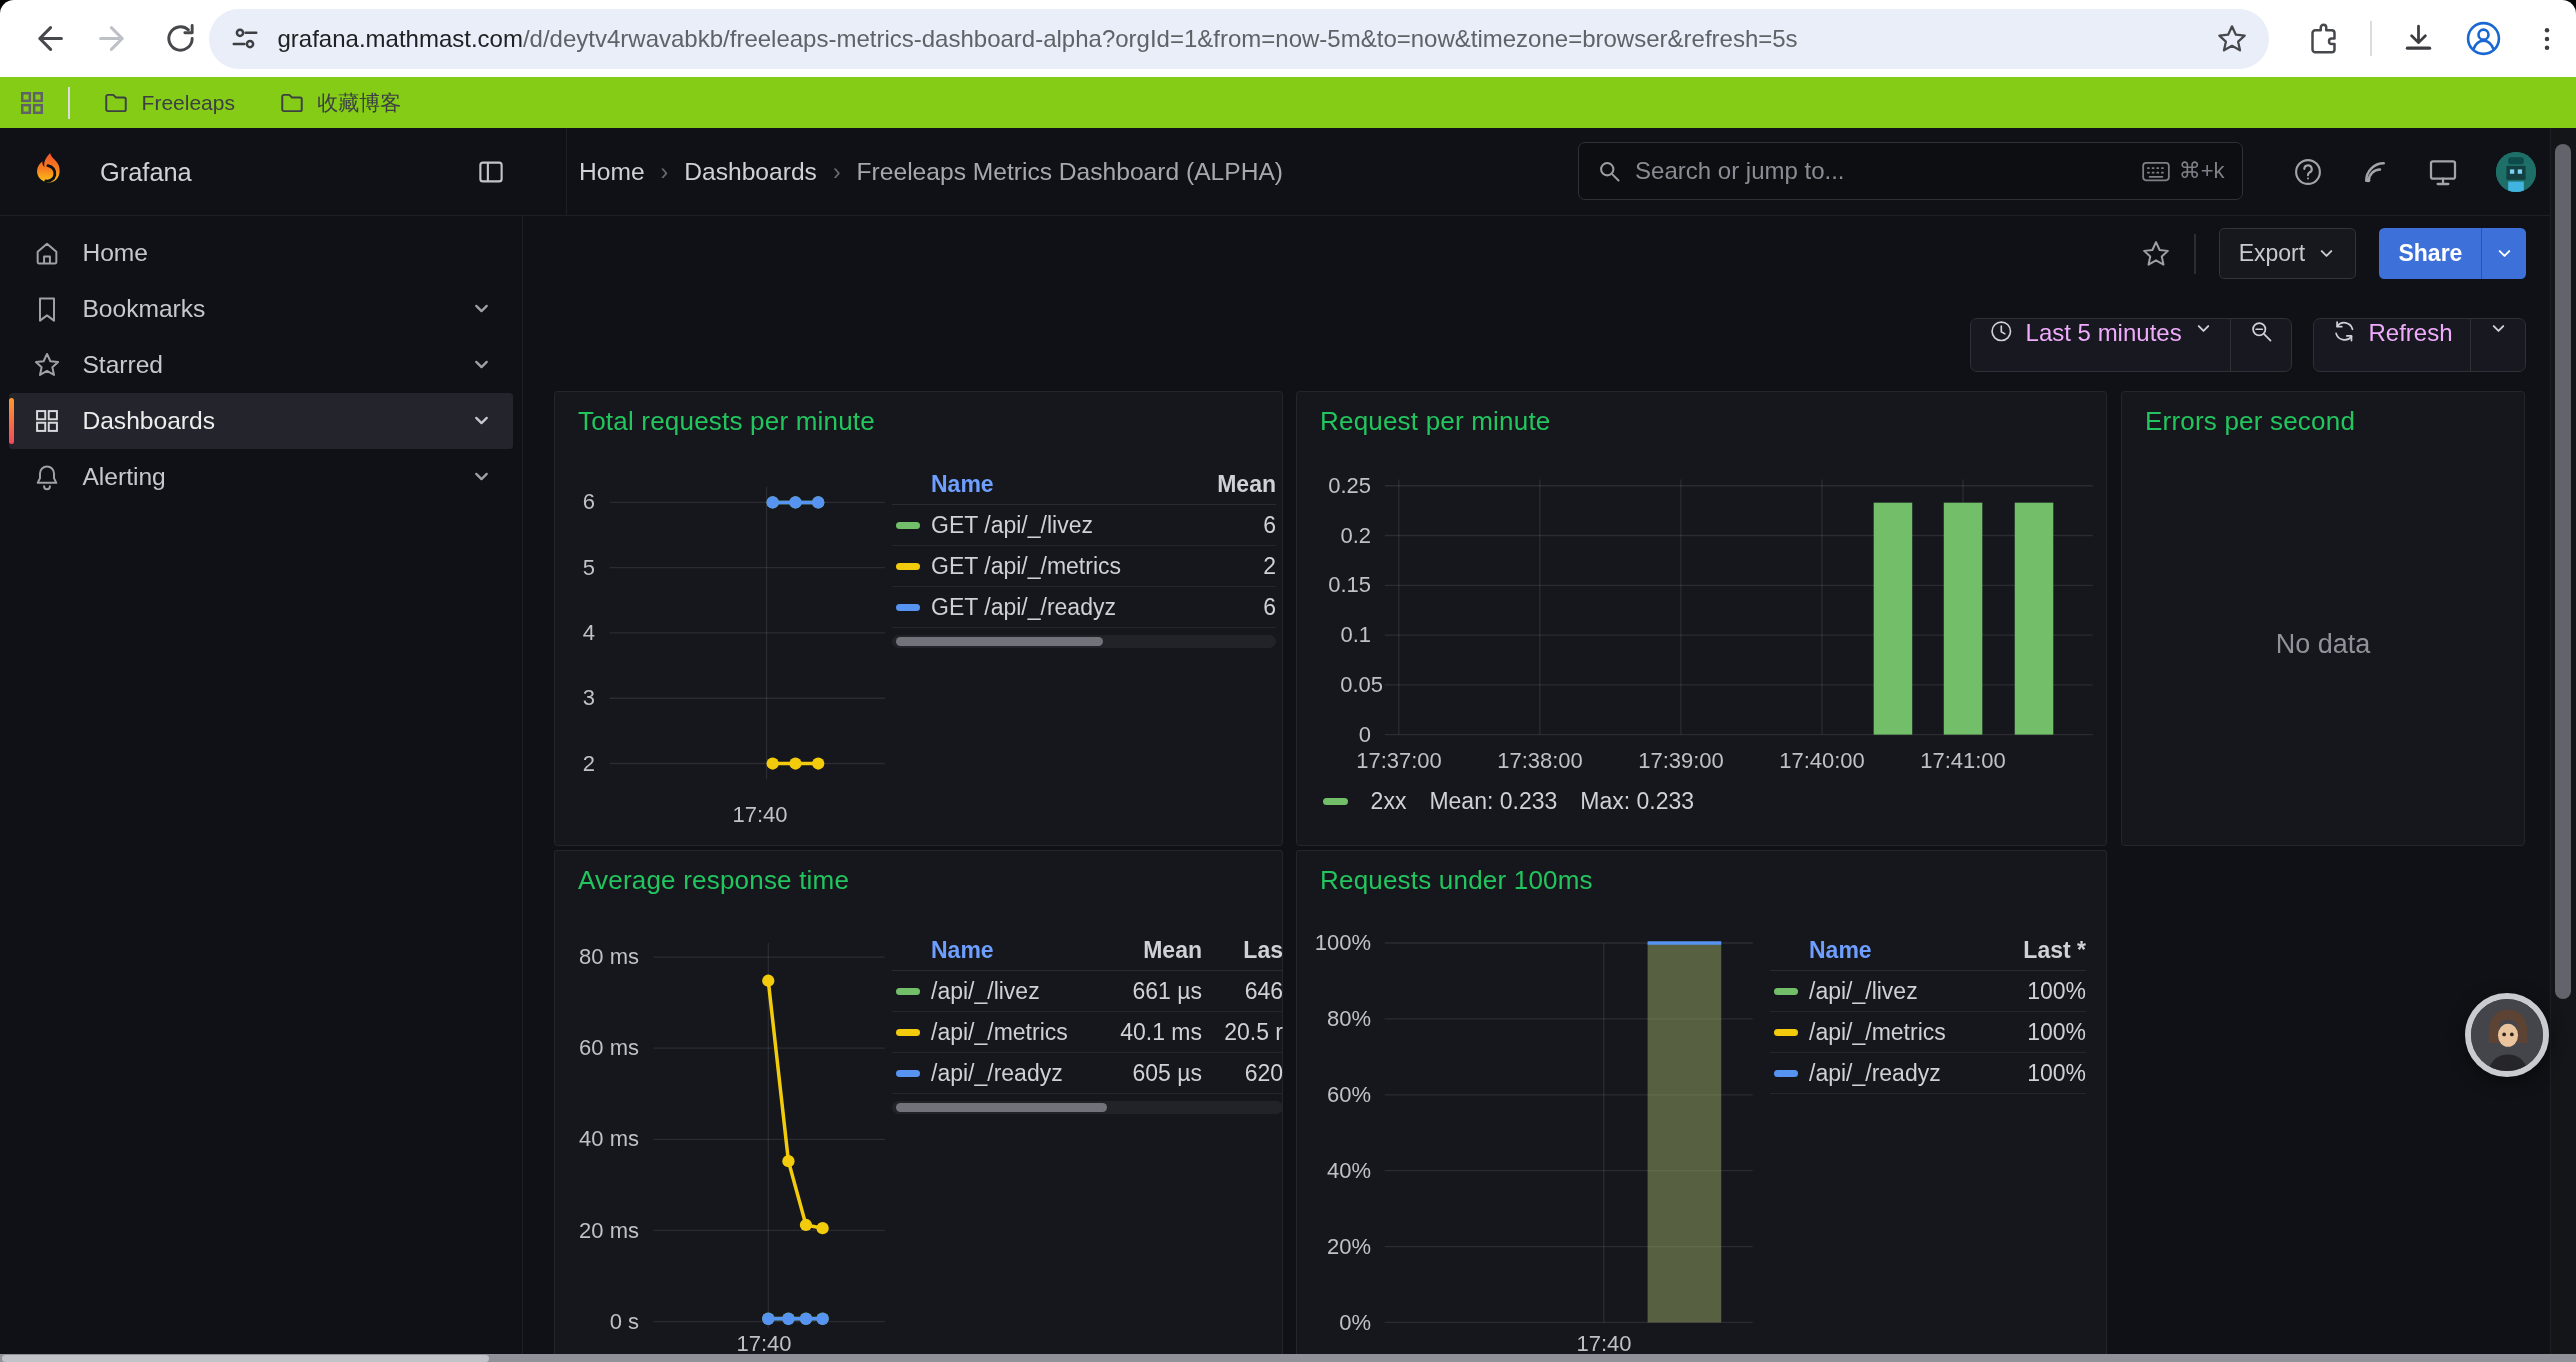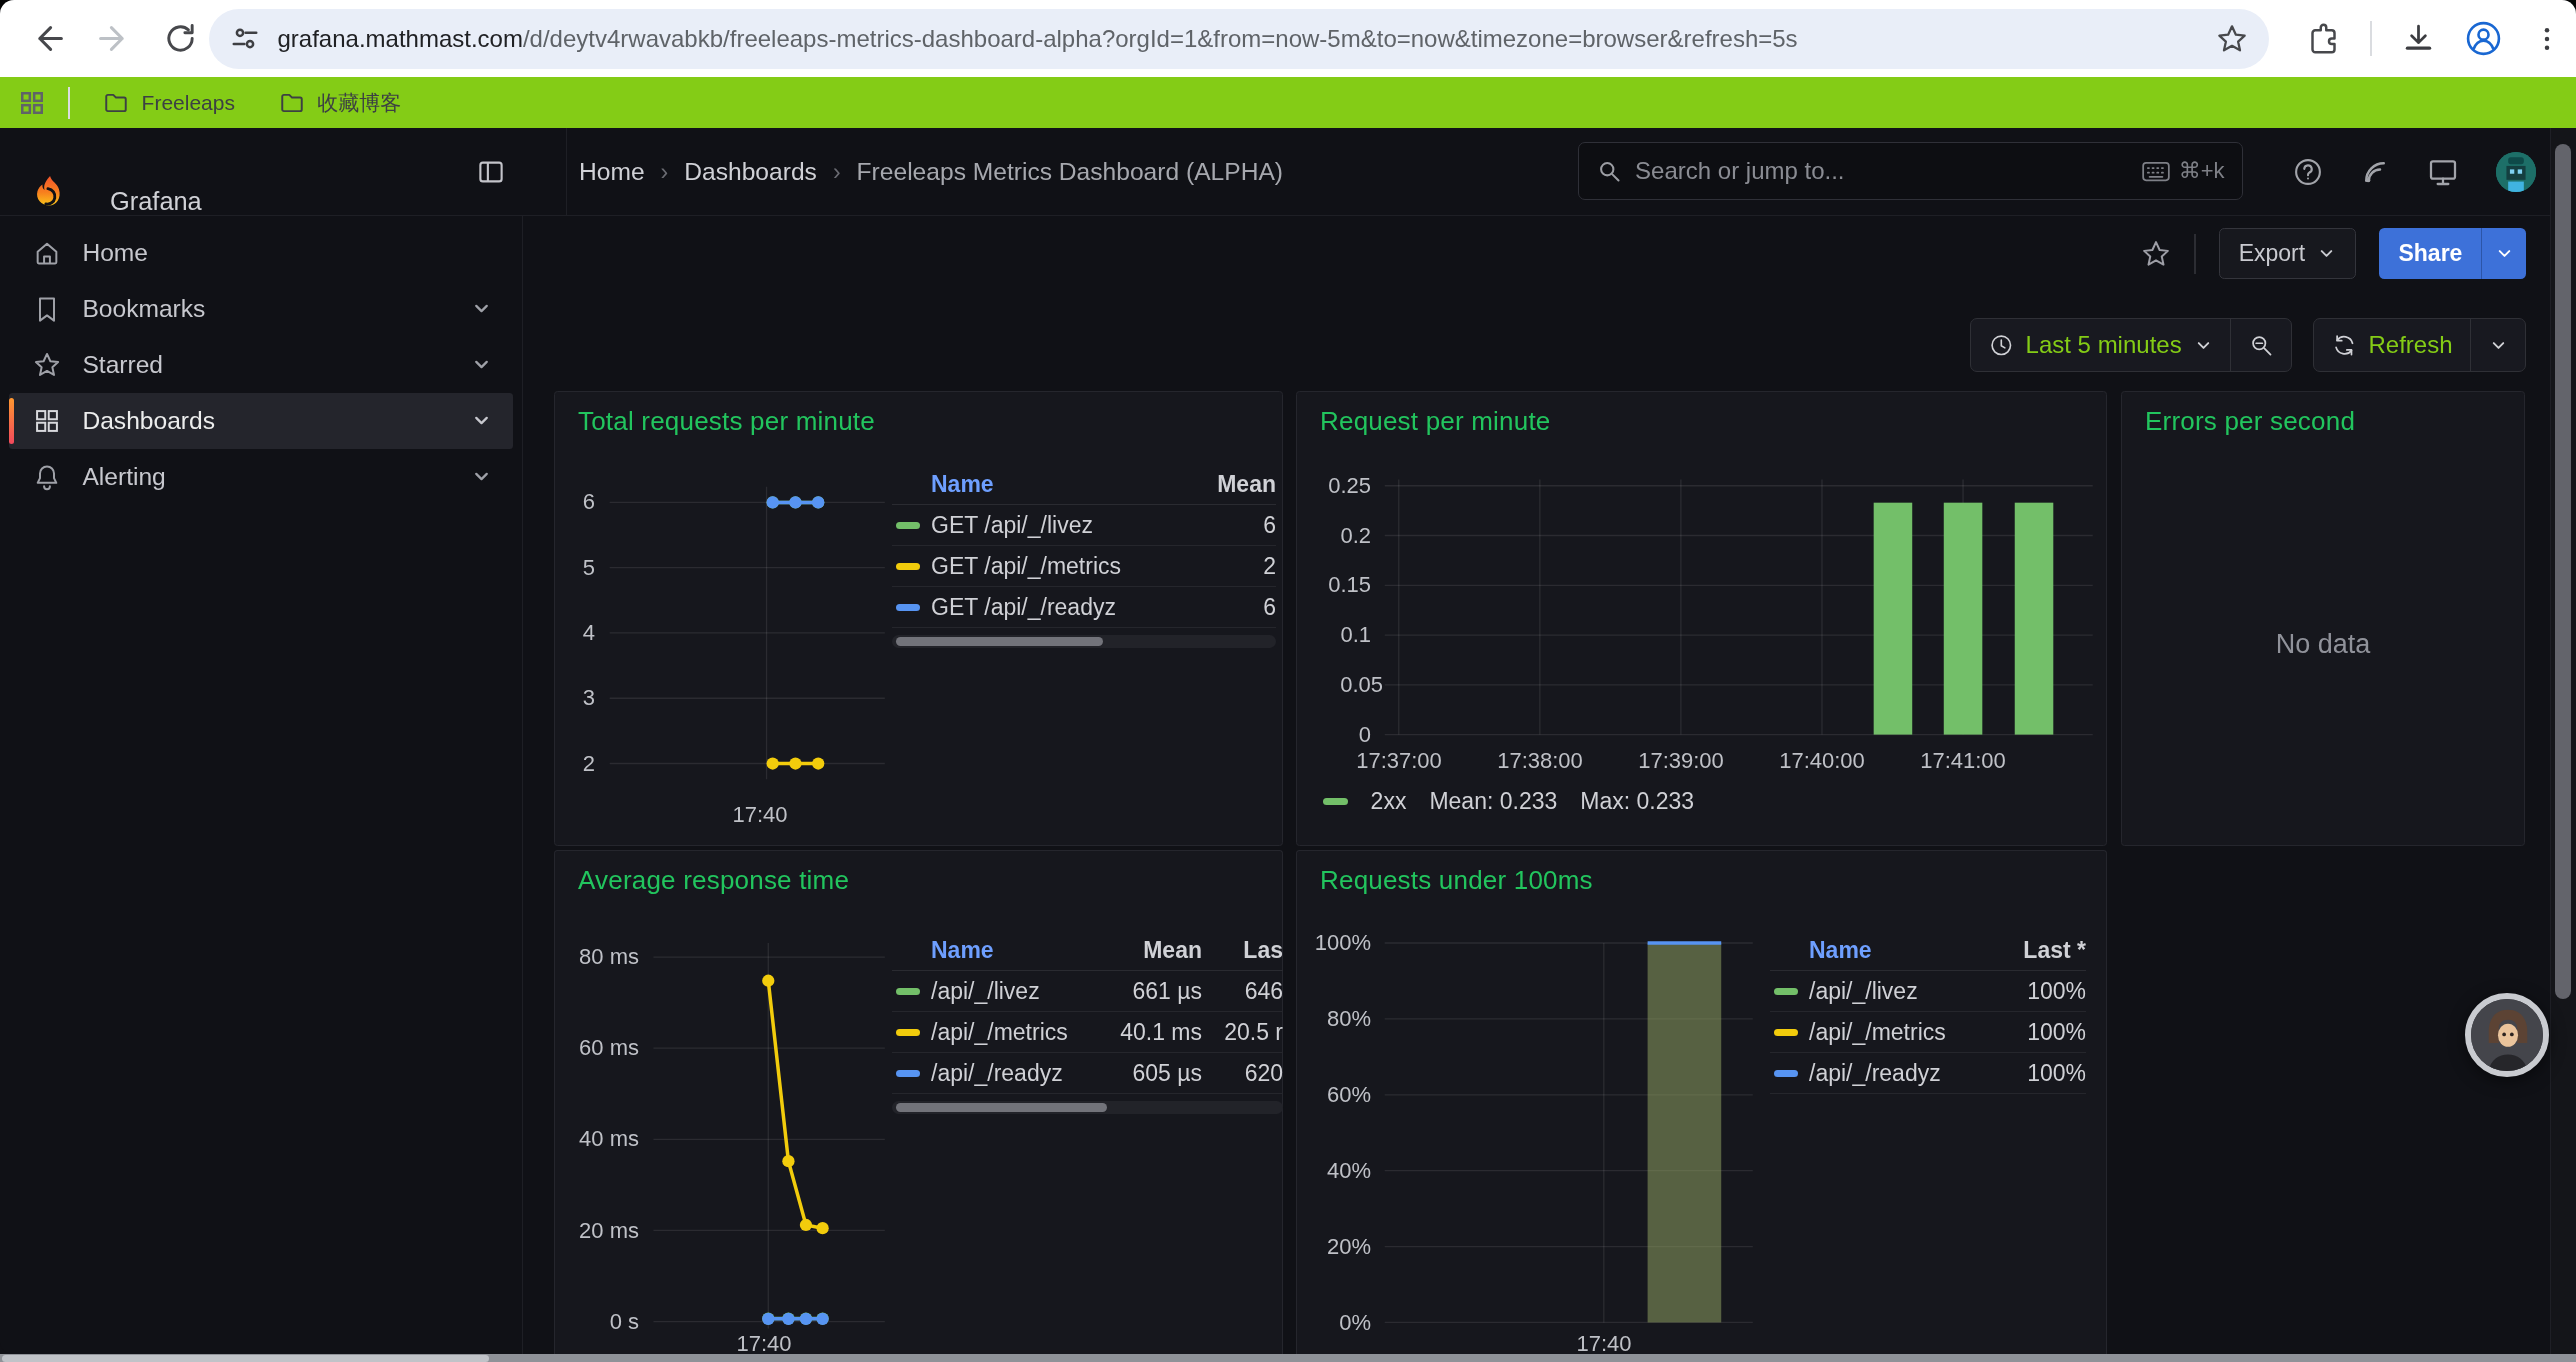--- a/index.html
+++ b/index.html
@@ -15,21 +15,21 @@
   .url-text b { color:#202124; font-weight:400; }
   .b-right { position:absolute; right:14px; top:0; height:77px; display:flex; align-items:center; gap:30px; }
   .vdiv { width:1.8px; height:35px; background:#dadce0; }
   .bookmarks { position:absolute; top:77px; left:0; right:0; height:51px; background:#84cc16; display:flex; align-items:center; padding-left:19px; gap:23px; }
   .bm-item { display:flex; align-items:center; gap:12.3px; font-size:21px; color:#3c4043; padding:5.3px 10.5px; border-radius:12.3px; }
   .bm-div { width:1.8px; height:32px; background:#dadce0; }
 
   
   .grafana { position:absolute; top:128px; left:0; right:0; bottom:8.8px; background:#101116; border-bottom-left-radius:12.3px; overflow:hidden; }
   .gf-header { position:absolute; top:0; left:0; right:0; height:88px; background:#101116; border-bottom:0.9px solid #1e1f25; }
-  .gf-logo-wrap { position:absolute; left:0; top:0; width:567px; height:88px; border-right:0.9px solid #1e1f25; display:flex; align-items:flex-end; padding-left:28px; gap:40px; }
+  .gf-logo-wrap { position:absolute; left:0; top:0; width:567px; height:88px; border-right:0.9px solid #1e1f25; display:flex; align-items:center; padding-left:28px; gap:30px; }
   .gf-brand { font-size:25.4px; color:#d0d1d6; }
   .gf-toggle { position:absolute; left:472px; top:25.4px; width:37px; height:37px; display:flex; align-items:center; justify-content:center; }
   .crumbs { position:absolute; left:579px; top:0; height:88px; display:flex; align-items:center; gap:16px; font-size:24.6px; }
   .crumb { color:#d0d1d6; cursor:pointer; }
   .crumb.current { color:#a6a8ae; }
   .crumb-sep { color:#6a6b72; font-size:23px; }
   .gf-search { position:absolute; left:1578px; top:14px; width:665px; height:58px; background:#0d0e12; border:0.9px solid #2f3038; border-radius:7px; display:flex; align-items:center; padding:0 17.5px; gap:14px; }
   .gf-search .ph { font-size:24px; color:#8a8c93; flex:1; }
   .kbd-hint { display:flex; align-items:center; gap:8.8px; color:#7e8087; font-size:22px; }
   .hdr-icons { position:absolute; right:40px; top:0; height:88px; display:flex; align-items:center; gap:37px; }
@@ -45,21 +45,21 @@
   .side-item .chev { margin-right:21px; }
 
   
   .dash { position:absolute; left:523px; top:88px; right:26px; bottom:0; background:#101116; }
   .dash-toolbar { position:absolute; top:12.3px; right:24px; display:flex; align-items:center; gap:23px; }
   .btn { display:flex; align-items:center; gap:12.3px; height:51px; padding:0 19px; border-radius:5.3px; font-size:23px; color:#c9cad0; background:#17181e; border:0.9px solid #34353c; cursor:pointer; }
   .btn-share { background:#3d71d9; border:none; color:#ffffff; font-weight:700; border-radius:5.3px 0 0 5.3px; }
   .btn-share-chev { background:#3d71d9; border:none; border-left:1.8px solid #2c55a8; border-radius:0 5.3px 5.3px 0; padding:0 12.3px; height:51px; display:flex; align-items:center; cursor:pointer; }
   .time-row { position:absolute; top:102px; right:24px; display:flex; align-items:center; gap:21px; }
   .grp { display:flex; align-items:stretch; background:#181920; border:0.9px solid #2f3036; border-radius:7px; height:54px; }
-  .grp .seg { display:flex; align-items:center; gap:12.3px; padding:0 17.5px; font-size:24px; color:#84cc16; cursor:pointer; }
+  .grp .seg { display:flex; gap:12.3px; padding:0 17.5px; font-size:24px; color:#f0abfc; cursor:pointer; }
   .grp .seg + .seg { border-left:0.9px solid #2f3036; }
 
   
   .panel { position:absolute; background:#16171d; border:0.9px solid #25262d; border-radius:3.5px; }
   .panel-title { position:absolute; left:23px; top:14px; font-size:26px; font-weight:500; color:#22c55e; letter-spacing:0.2px; cursor:pointer; }
   .chart { position:absolute; inset:0; overflow:visible; }
   .tick { position:absolute; font-size:22px; color:#bfc1c7; white-space:nowrap; }
   .ylab { transform:translate(-100%,-50%); }
   .xlab { transform:translate(-50%,0); }
   .nodata { position:absolute; left:0; right:0; top:237px; text-align:center; font-size:27px; color:#90929a; }

